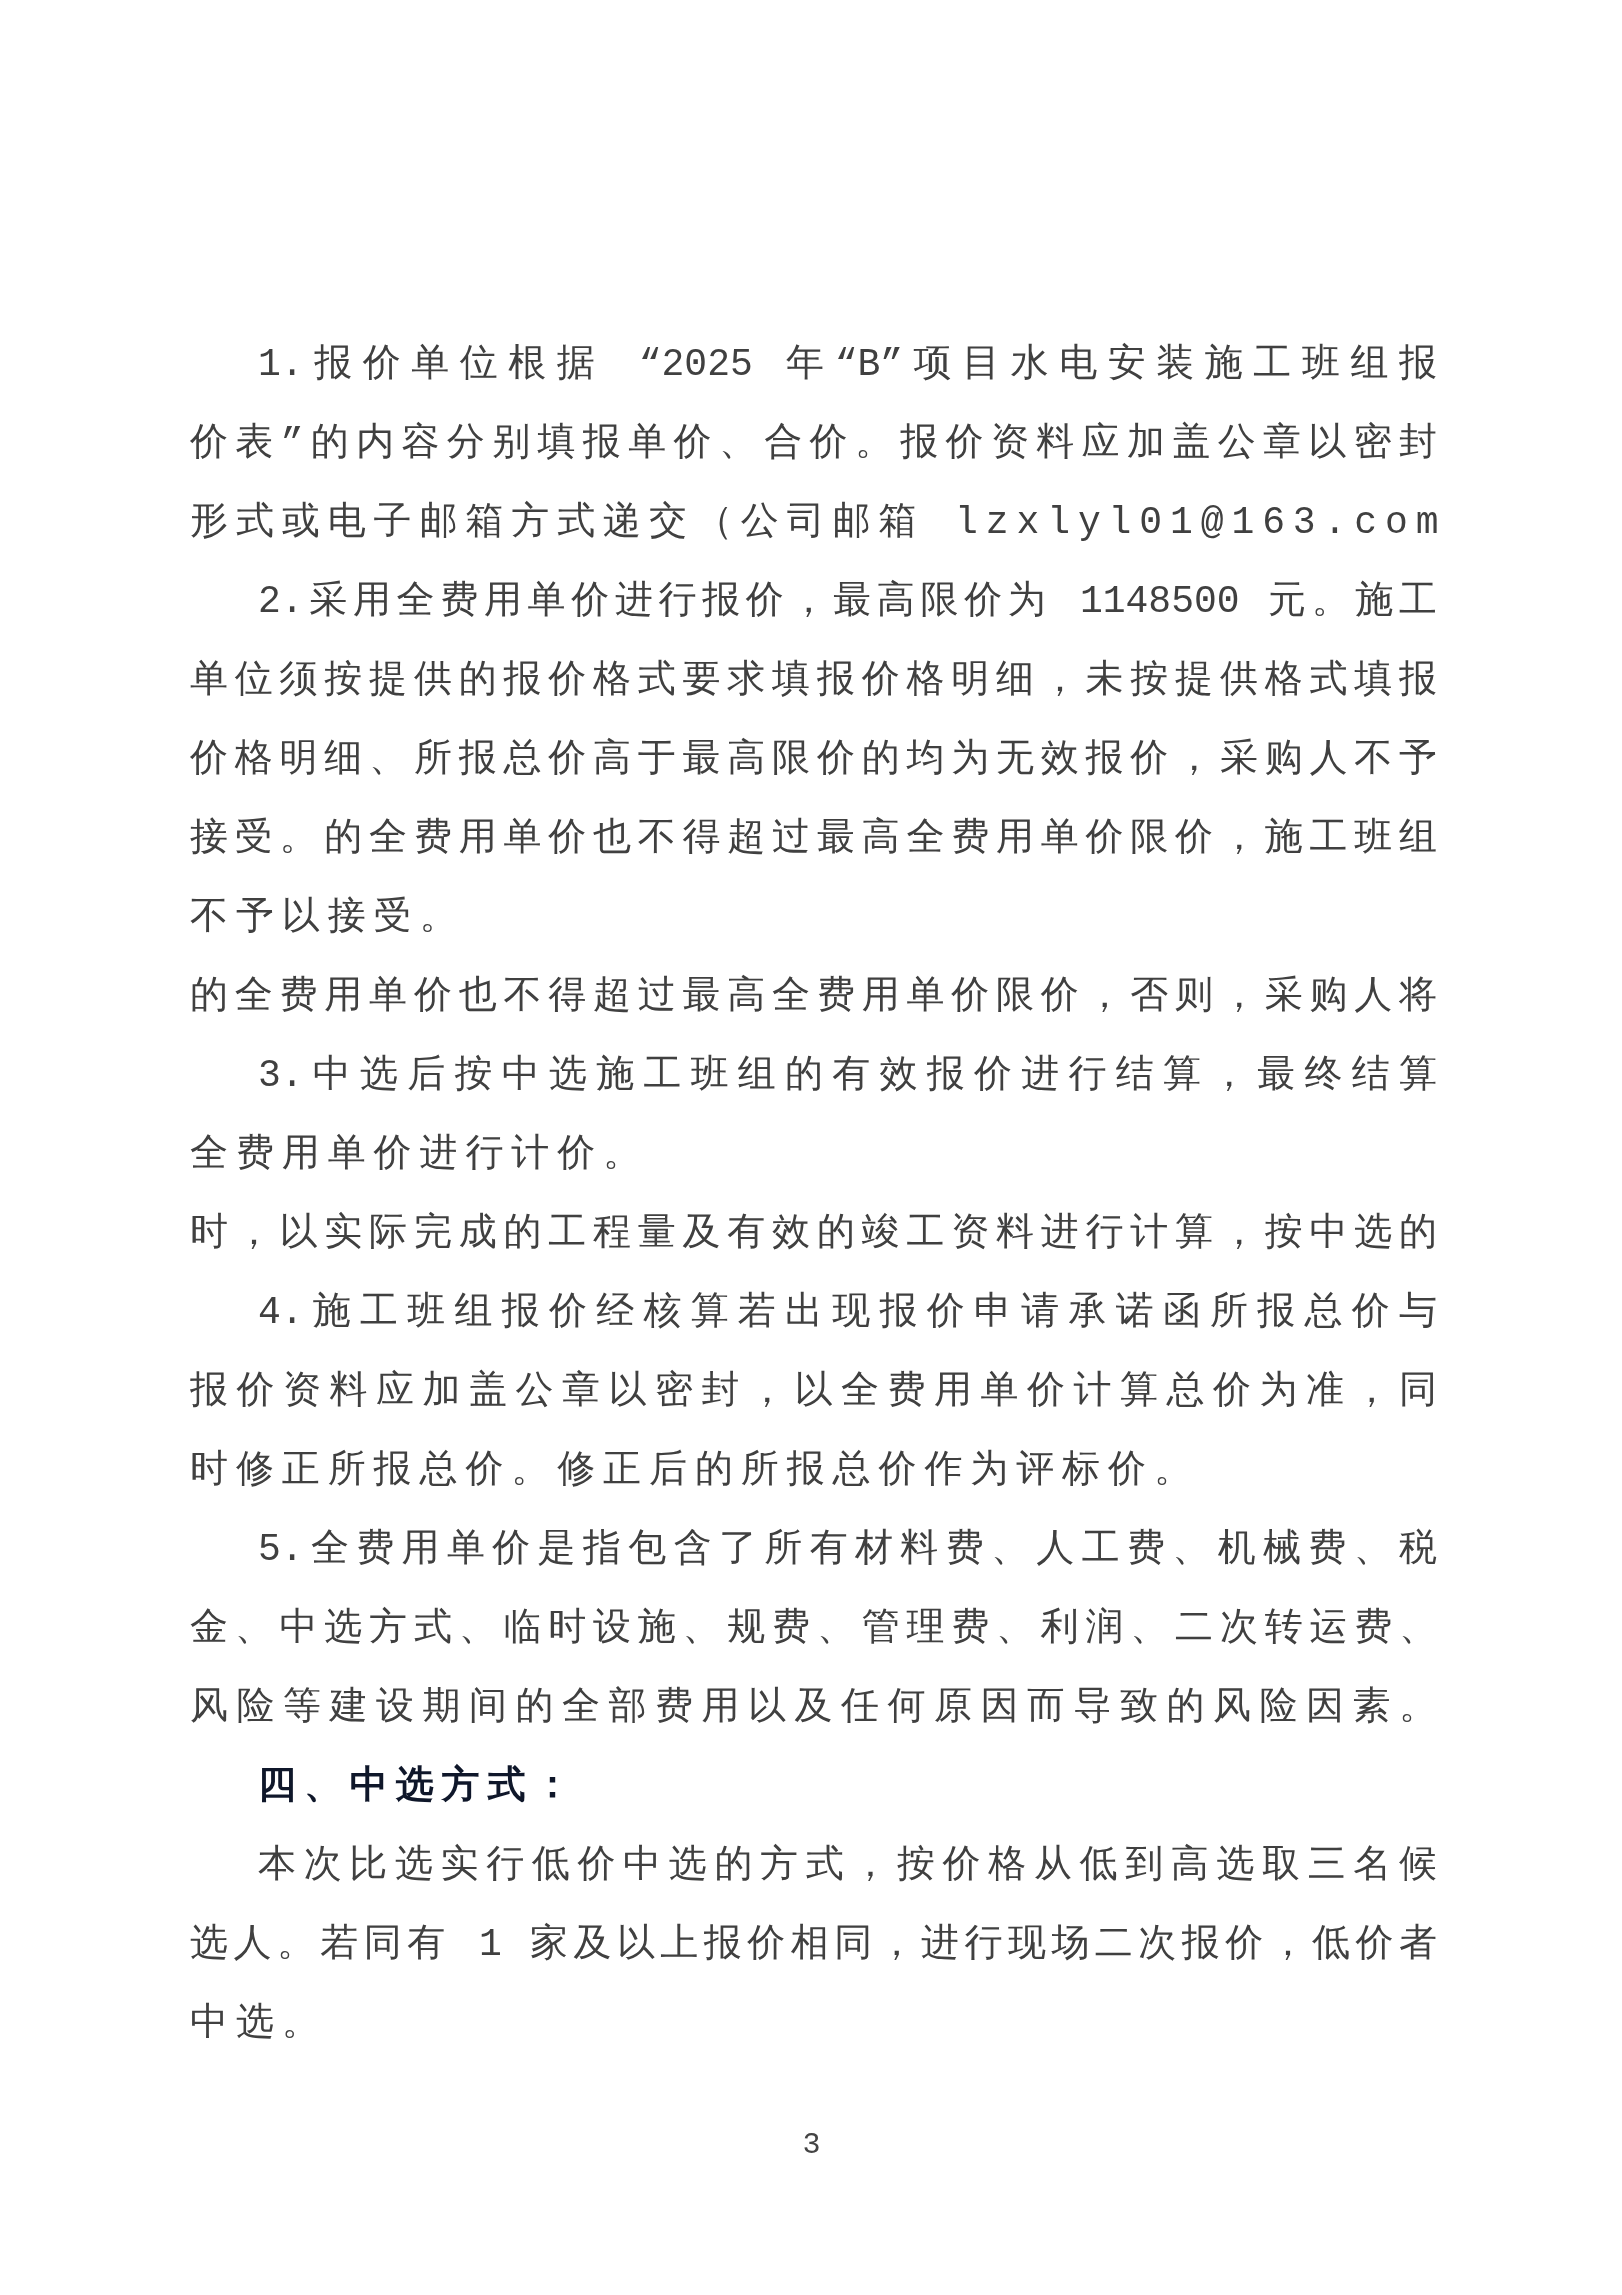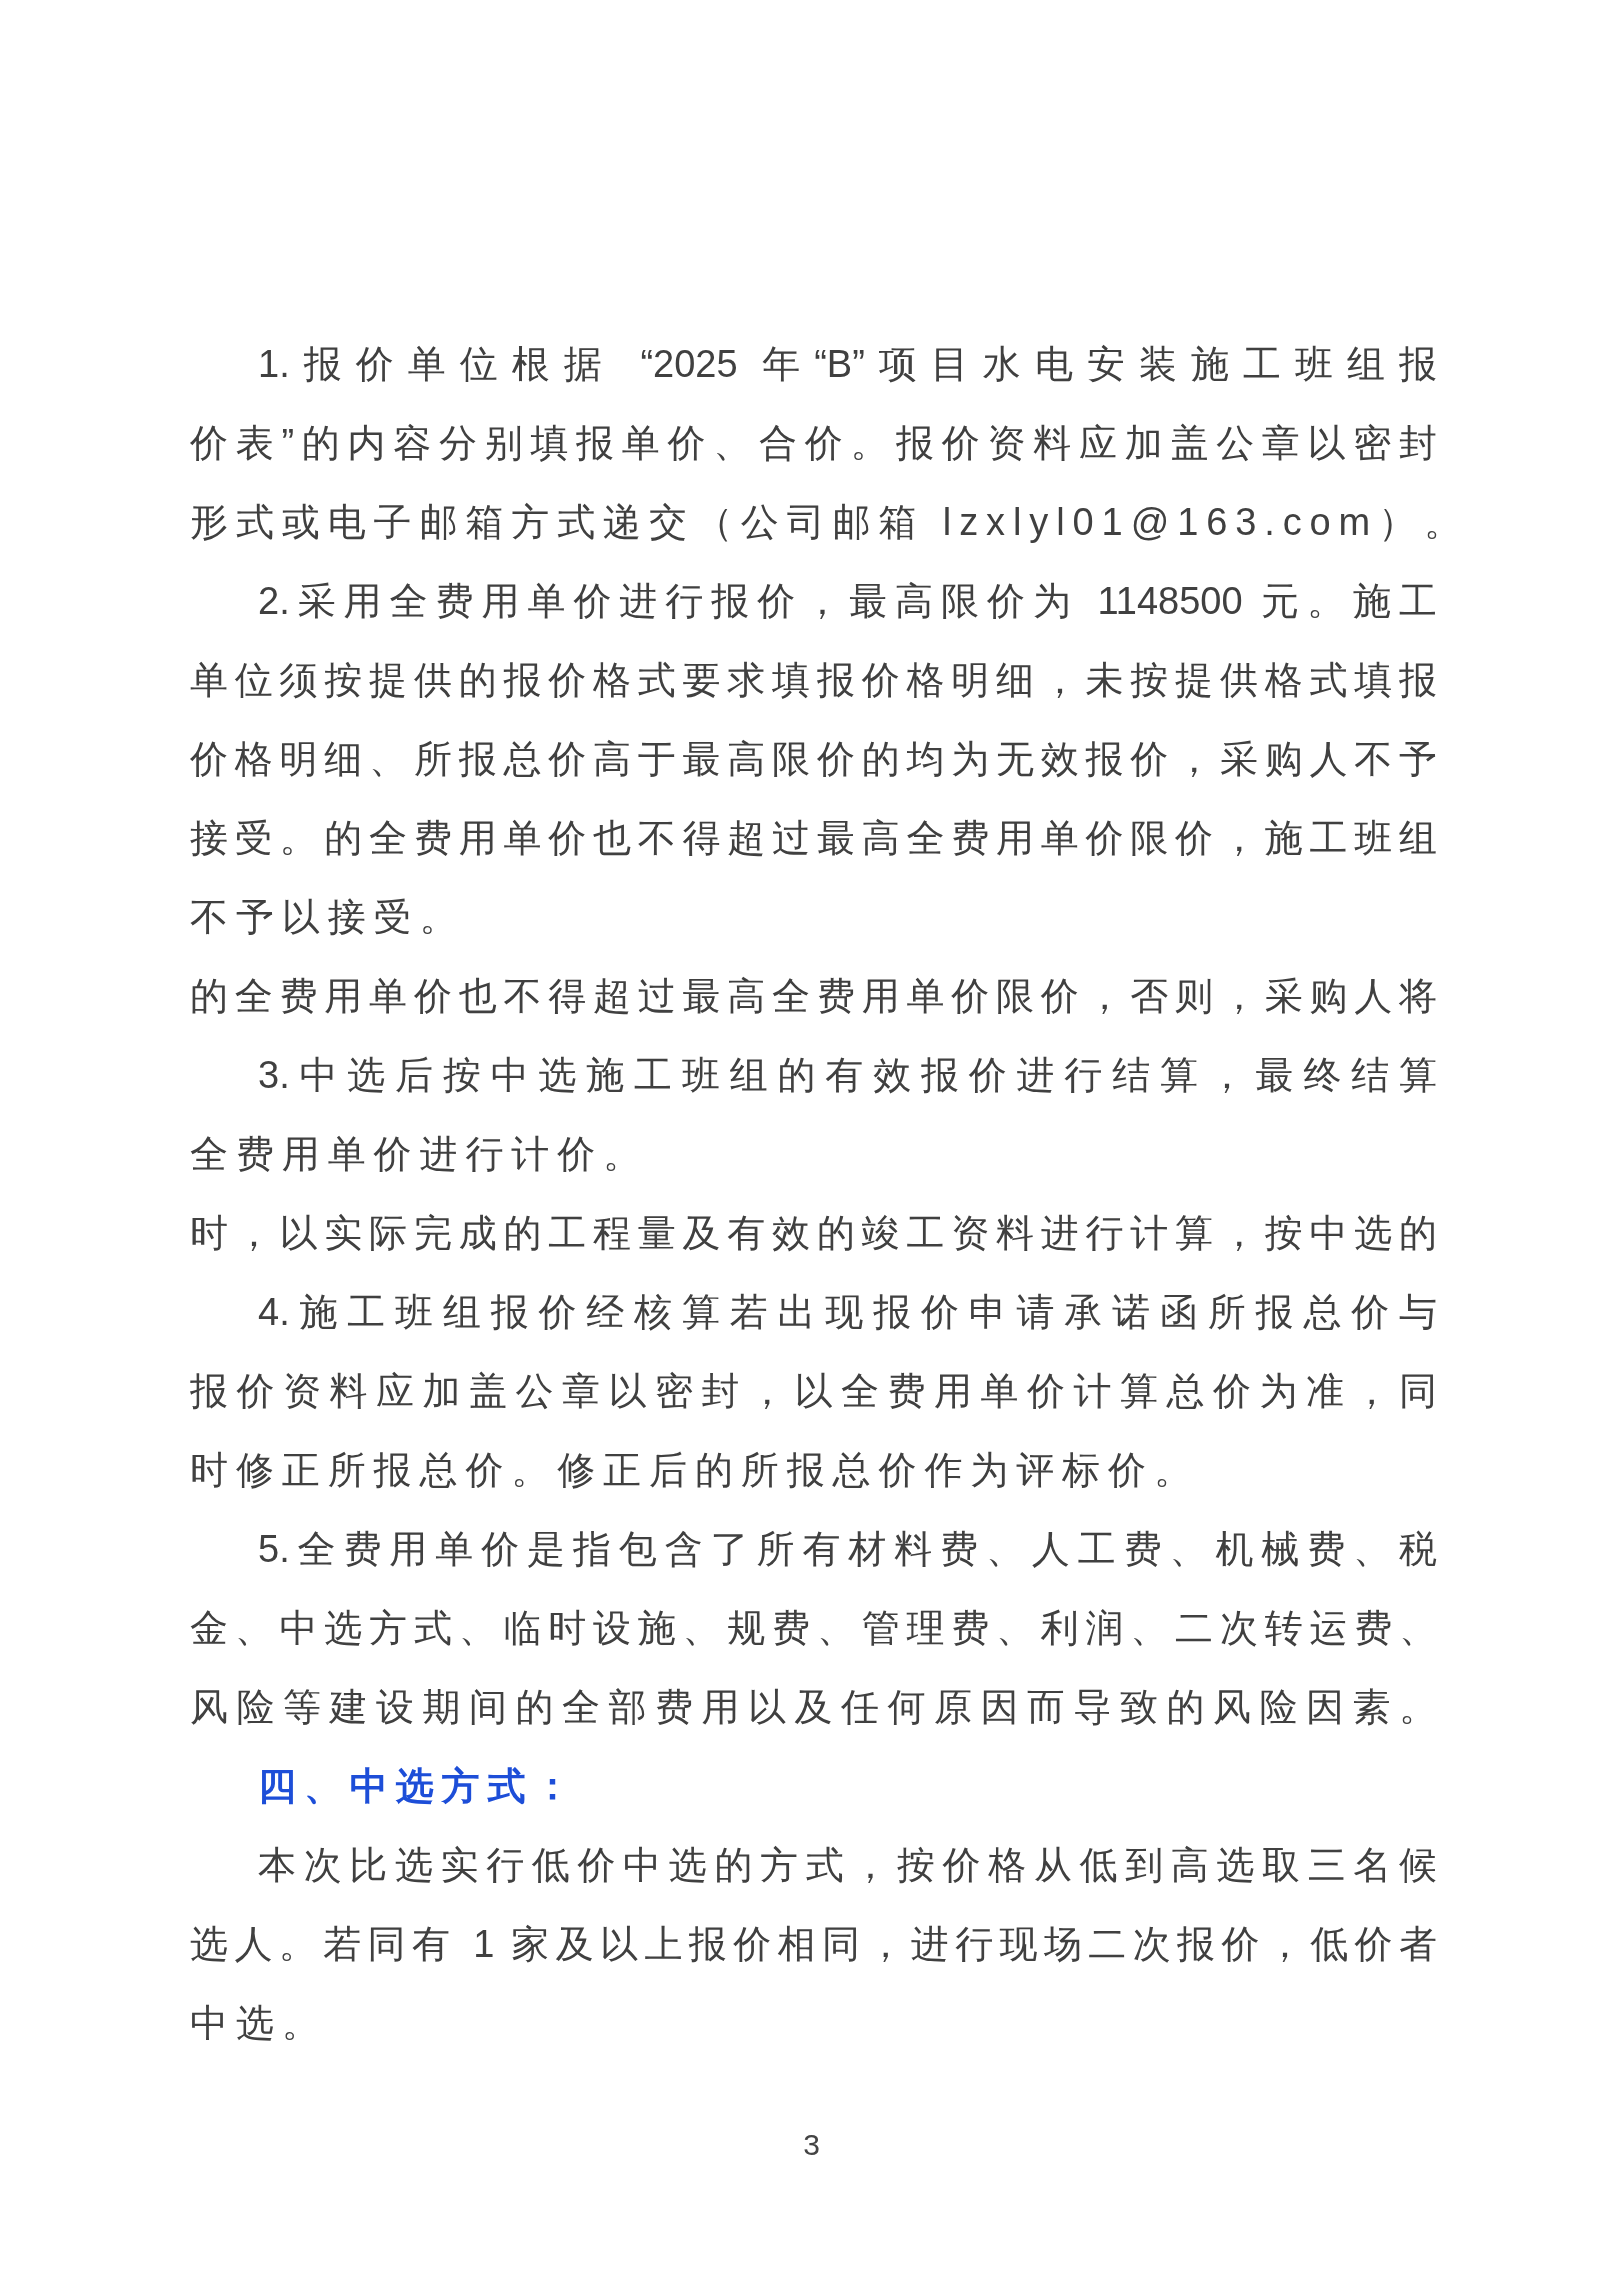--- a/index.html
+++ b/index.html
@@ -5,21 +5,21 @@
   html, body {
     margin: 0;
     padding: 0;
     background: #ffffff;
   }
   .page {
     position: relative;
     width: 1623px;
     height: 2295px;
     background: #ffffff;
-    font-family: Liberation Sans, sans-serif;
+    font-family: Liberation Mono, monospace;
     color: #404040;
     overflow: hidden;
   }
   .content {
     position: absolute;
     left: 190px;
     top: 325px;
     width: 1247px;
   }
   .paragraph {
@@ -41,21 +41,21 @@
     text-align: justify;
     text-align-last: justify;
     text-justify: inter-character;
     word-break: break-all;
   }
   .line.indent {
     padding-left: 68px;
   }
   .line.bold {
     font-weight: bold;
-    color: #1d4ed8;
+    color: #0f172a;
   }
   .page-footer {
     position: absolute;
     left: 0;
     top: 2128px;
     width: 100%;
     text-align: center;
   }
   .page-number {
     font-size: 30px;

